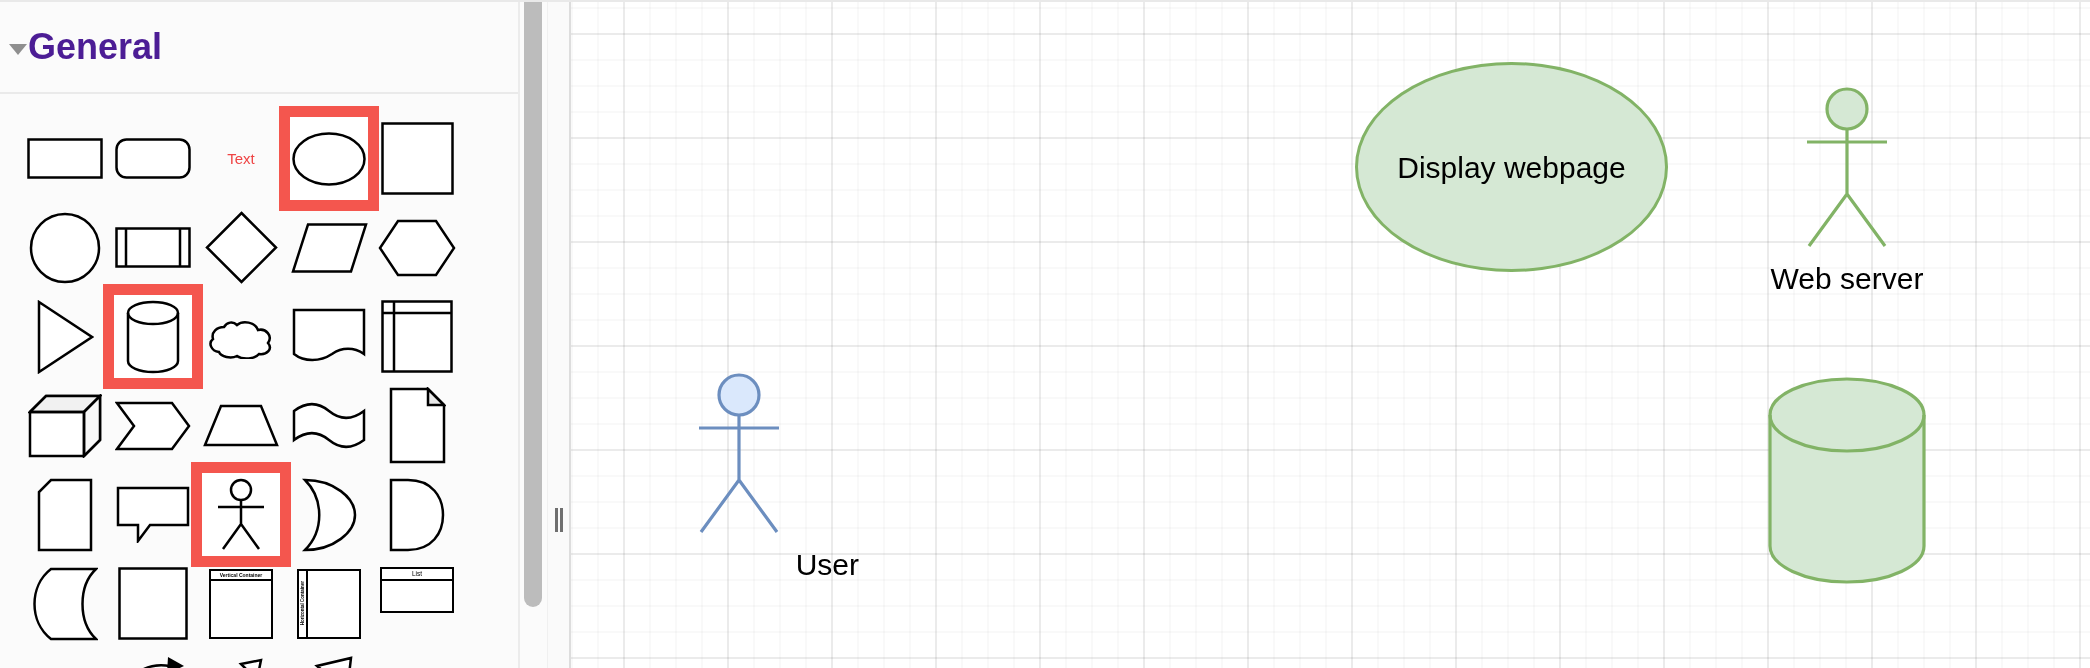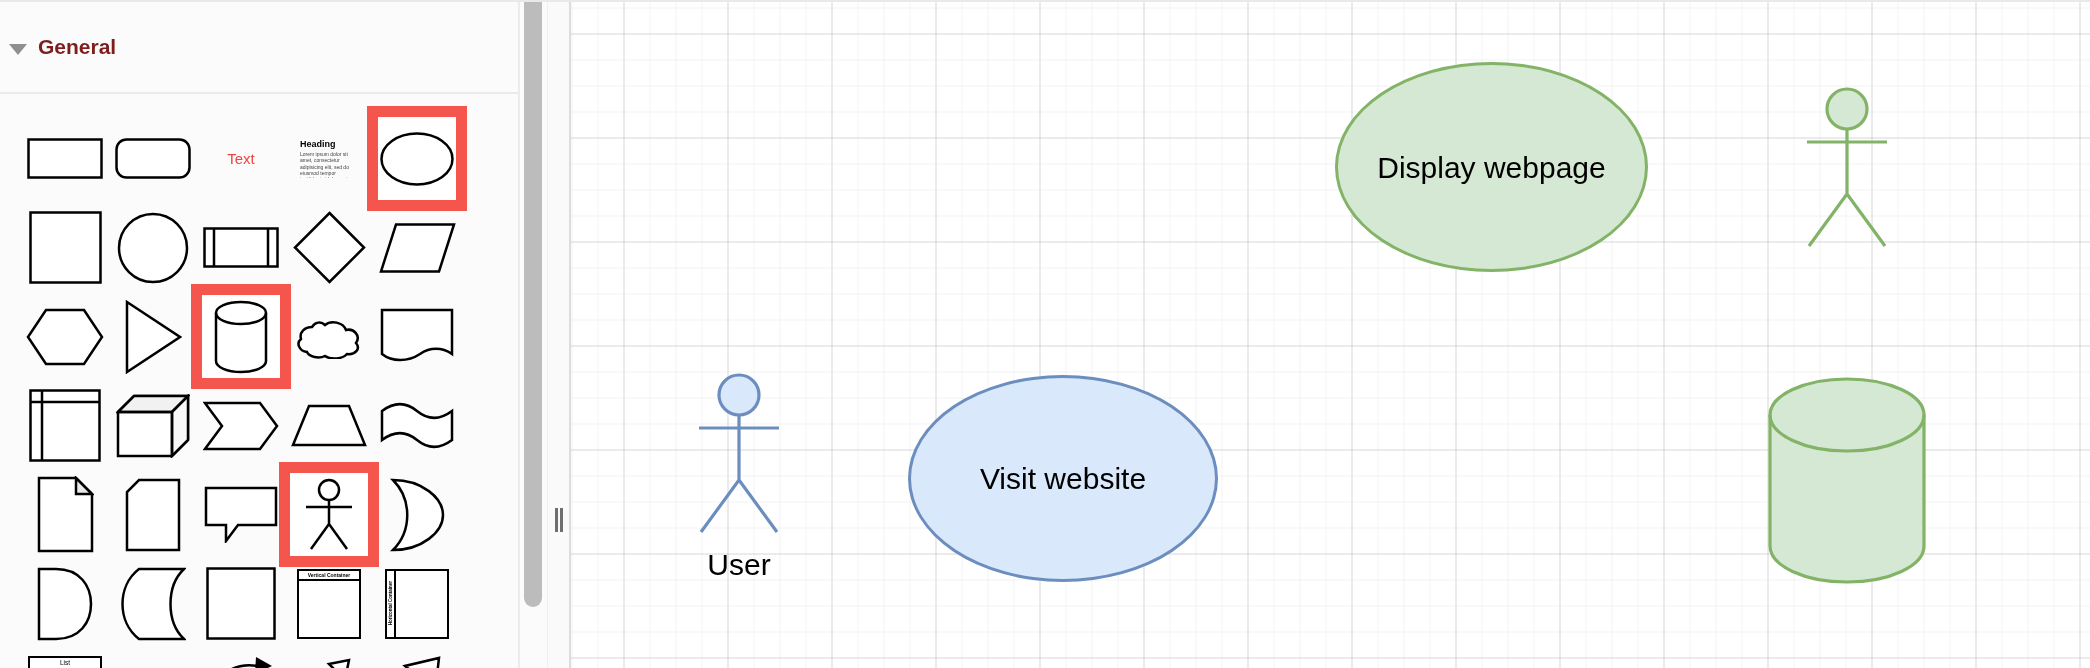--- a/index.html
+++ b/index.html
@@ -12,21 +12,21 @@
   .sidebar{
     position:relative;width:520px;height:100%;box-sizing:border-box;flex:0 0 auto;
     background:#fbfbfb;border-right:2px solid #ececec;overflow:hidden;
   }
   .section-header{
     position:absolute;left:0;top:0;right:0;height:92px;box-sizing:border-box;
     border-bottom:2px solid #eaeaea;display:flex;align-items:center;padding-left:9px;cursor:pointer;
   }
   .tri{width:0;height:0;border-left:9px solid transparent;border-right:9px solid transparent;
     border-top:11px solid #8f8f8f;margin-top:4px;}
-  .section-title{margin-left:11px;font-size:21px;font-weight:700;color:#7f1d1d;}
+  .section-title{margin-left:1px;font-size:36px;font-weight:700;color:#4c1d95;}
   .cells{position:absolute;left:21px;top:112px;display:grid;
     grid-template-columns:repeat(5,88px);grid-auto-rows:89px;}
   .cell{position:relative;display:flex;align-items:center;justify-content:center;cursor:pointer;}
   .cell svg{position:relative;display:block;}
   .cell .htm{position:relative;}
   .cell.hl::before{
     content:"";position:absolute;left:-6px;top:-8px;width:100px;height:105px;box-sizing:border-box;
     background:#fff;border:11px solid #f4564e;
   }
   .r7{align-items:flex-start;padding-top:8px;}
@@ -95,26 +95,20 @@
           </svg>
       </div>
       <div class="cell">
         <svg width="76" height="41" viewBox="0 0 76 41">
             <rect class="shape" x="1.5" y="1.5" width="73" height="38" rx="10"></rect>
           </svg>
       </div>
       <div class="cell">
         <span class="text-icon htm">Text</span>
       </div>
-      <div class="cell">
-        <div class="heading-icon htm">
-          <div class="h-title">Heading</div>
-          <div class="h-body">Lorem ipsum dolor sit amet, consectetur adipisicing elit, sed do eiusmod tempor incididunt ut labore et dolore magna aliqua.</div>
-        </div>
-      </div>
       <div class="cell hl">
         <svg width="74" height="54" viewBox="0 0 74 54">
             <ellipse class="shape" cx="37" cy="27" rx="35.5" ry="25.5"></ellipse>
           </svg>
       </div>
 
       <div class="cell">
         <svg width="73" height="73" viewBox="0 0 73 73">
             <rect class="shape" x="1.5" y="1.5" width="70" height="70"></rect>
           </svg>
@@ -286,42 +280,40 @@
 
   <div class="gutter">
     <div class="grip">
         <span></span>
         <span></span>
       </div>
   </div>
 
   <main class="canvas">
 
-    <div class="node ellipse-node green" style="left:764px;top:60px;width:313px;height:210px;text-align:center;">
+    <div class="node ellipse-node green" style="left:784px;top:60px;width:313px;height:210px;text-align:center;">
       <span class="node-label">Display webpage</span>
     </div>
 
     <div class="node" style="left:1233px;top:84px;width:86px;height:162px;">
       <svg width="86" height="162" viewBox="0 0 86 162">
         <circle cx="43" cy="23" r="20" fill="#d5e8d4" stroke="#82b366" stroke-width="3.2"></circle>
         <path d="M43,43 V108 M3,56 H83 M43,108 L5,160 M43,108 L81,160" fill="none" stroke="#82b366" stroke-width="3.2"></path>
       </svg>
     </div>
+    <div class="free-label" style="left:1156px;top:258px;">Web server</div>
 
     <div class="node" style="left:125px;top:370px;width:86px;height:162px;">
       <svg width="86" height="162" viewBox="0 0 86 162">
         <circle cx="43" cy="23" r="20" fill="#dae8fc" stroke="#6c8ebf" stroke-width="3.2"></circle>
         <path d="M43,43 V108 M3,56 H83 M43,108 L5,160 M43,108 L81,160" fill="none" stroke="#6c8ebf" stroke-width="3.2"></path>
       </svg>
     </div>
-    <div class="free-label" style="left:48px;top:544px;">User</div>
-
-    <div class="node ellipse-node blue" style="left:337px;top:373px;width:310px;height:207px;">
-      <span class="node-label">Visit website</span>
-    </div>
+    <div class="free-label" style="left:48px;top:544px;text-align:right;">User</div>
+
 
     <div class="node" style="left:1197px;top:375px;width:158px;height:207px;">
       <svg width="158" height="207" viewBox="0 0 158 207">
         <path d="M2,38 A77,36 0 0 1 156,38 L156,169 A77,36 0 0 1 2,169 Z" fill="#d5e8d4" stroke="#82b366" stroke-width="3.2"></path>
         <path d="M2,38 A77,36 0 0 0 156,38" fill="none" stroke="#82b366" stroke-width="3.2"></path>
       </svg>
     </div>
 
   </main>
 </div>

